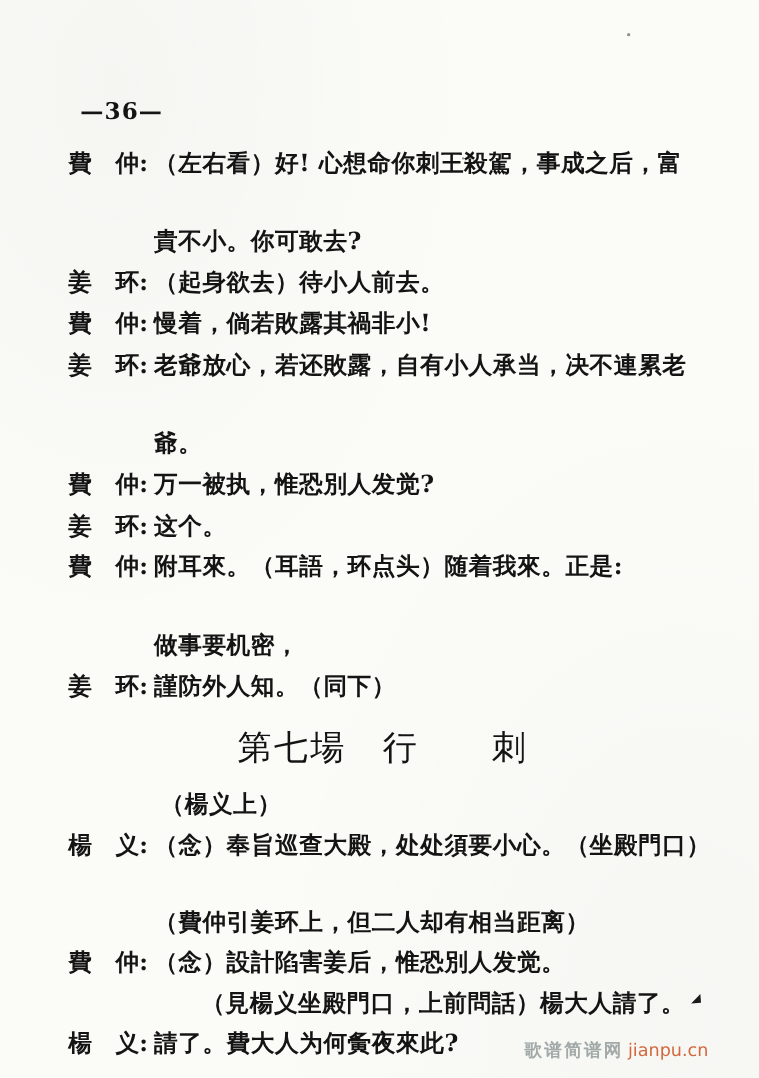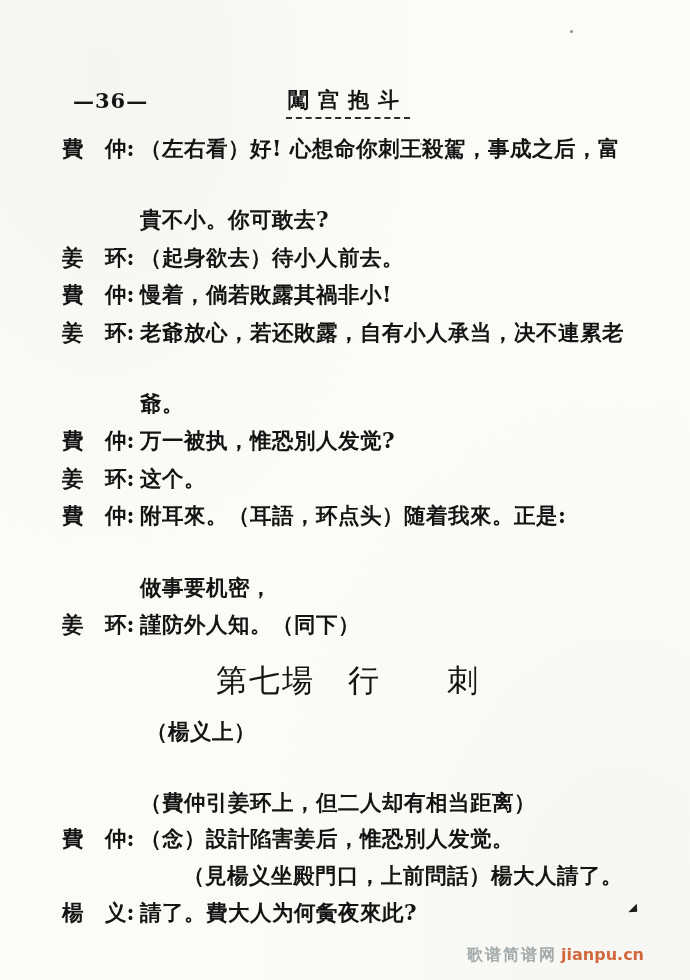--- a/index.html
+++ b/index.html
@@ -76,21 +76,21 @@
   
   .watermark {
     position: absolute;
     right: 46px;
     bottom: 14px;
     font-size: 16px;
     font-family: "DejaVu Sans", "Liberation Sans", sans-serif;
     white-space: nowrap;
   }
   .watermark .wm-name { color: #a2a9a9; letter-spacing: 2px; font-weight: 700; text-align: right; }
-  .watermark .wm-url  { color: #d2683c; font-weight: 700; margin-left: 4px; }
+  .watermark .wm-url  { color: #d2683c; font-weight: 400; margin-left: 4px; }
   
   .ink-mark {
     position: absolute;
     left: 628px;
     top: 904px;
     width: 0; height: 0;
     border-left: 9px solid transparent;
     border-bottom: 8px solid #1b1b1b;
     transform: rotate(-4deg);
   }
@@ -99,21 +99,20 @@
     background: rgba(40,40,40,0.5);
     border-radius: 50%;
   }
 </style>
 </head>
 <body>
 
 <div class="page">
 
   <div class="page-number">—36—</div>
-  <div class="book-title">闖宫抱斗</div>
 
   <div class="content">
 
     <div class="line">
       <span class="speaker">費　仲:</span><span>（左右看）好! 心想命你刺王殺駕，事成之后，富</span>
     </div>
     <div class="line cont">
       <span>貴不小。你可敢去?</span>
     </div>
     <div class="line">
@@ -144,20 +143,23 @@
       <span class="speaker">姜　环:</span><span>謹防外人知。（同下）</span>
     </div>
 
     <div class="scene-heading">第七場　行　　刺</div>
 
     <div class="line stage after-heading">
       <span>（楊义上）</span>
     </div>
 
     <div class="part2">
+      <div class="line">
+        <span class="speaker">楊　义:</span><span>（念）奉旨巡查大殿，处处須要小心。（坐殿門口）</span>
+      </div>
       <div class="line cont">
         <span>（費仲引姜环上，但二人却有相当距离）</span>
       </div>
       <div class="line">
         <span class="speaker">費　仲:</span><span>（念）設計陷害姜后，惟恐別人发觉。</span>
       </div>
       <div class="line deep">
         <span>（見楊义坐殿門口，上前問話）楊大人請了。</span>
       </div>
       <div class="line">

